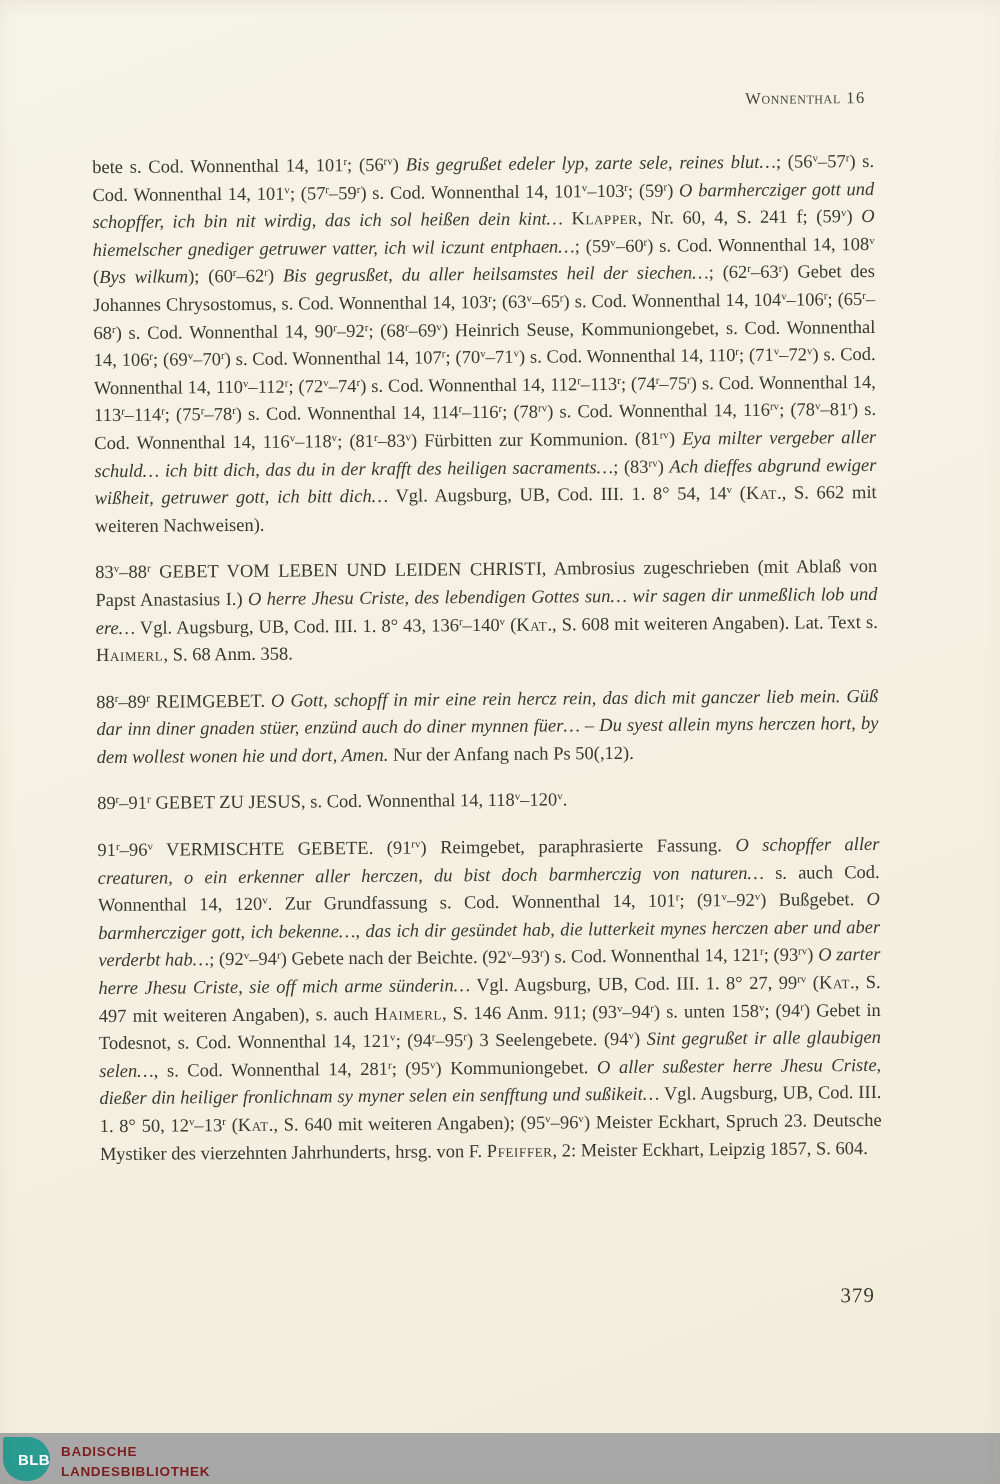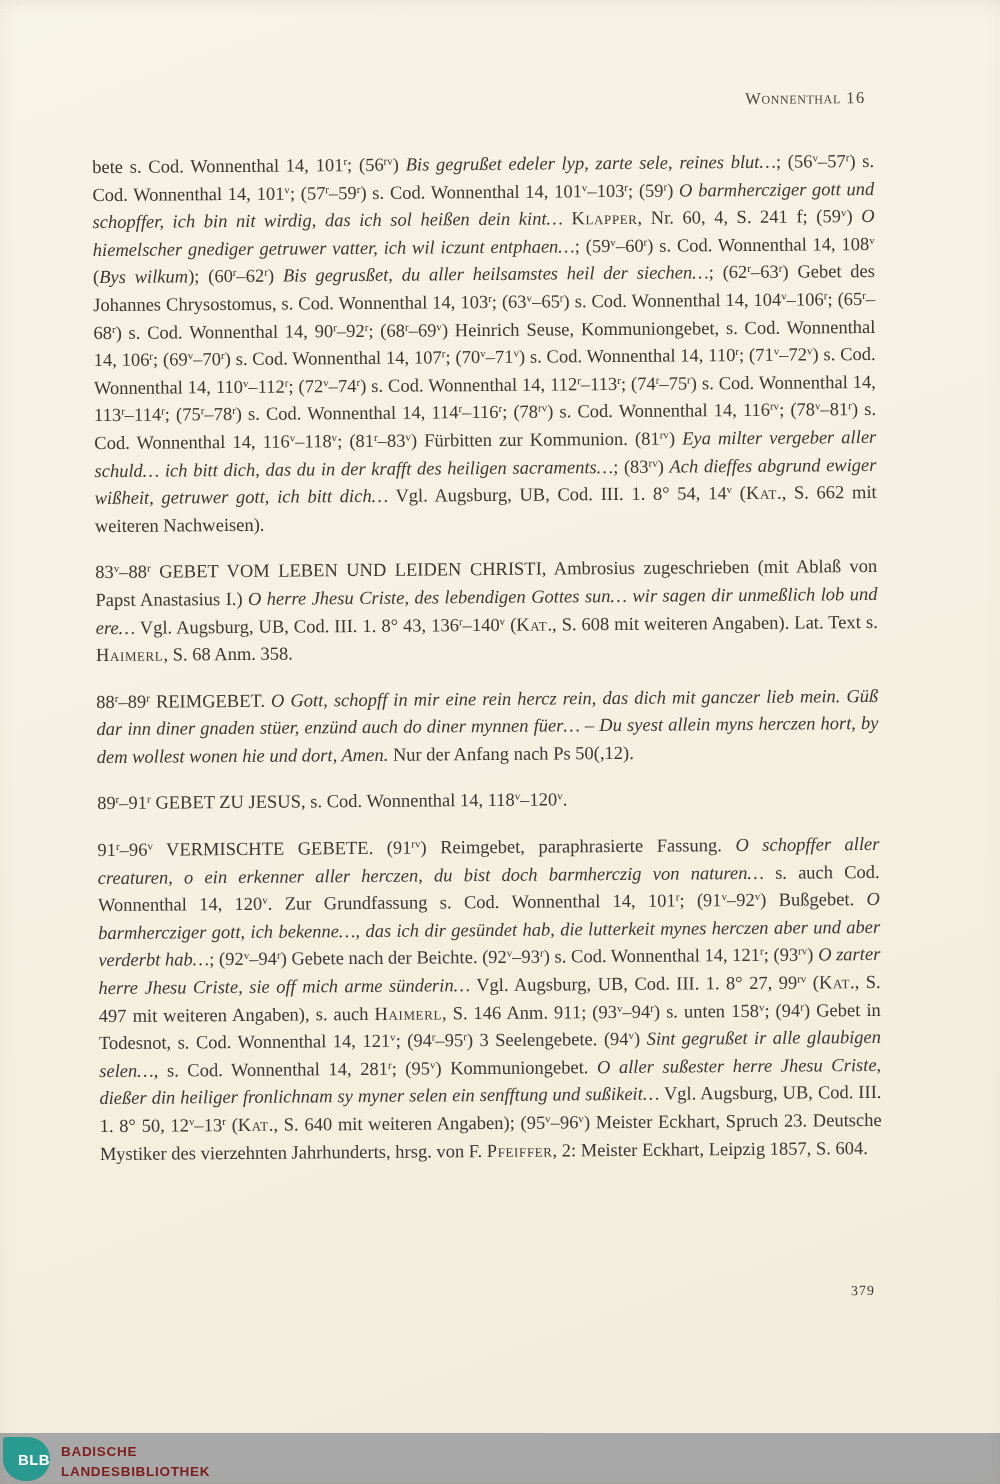--- a/index.html
+++ b/index.html
@@ -30,21 +30,21 @@
     font-size:18.5px;line-height:27.6px;
     text-align:justify;
   }
   .body-text p{margin:0 0 19px 0;}
   .body-text p:last-child{margin-bottom:0;}
   .body-text i{font-style:italic;}
   sup{font-size:11px;line-height:0;vertical-align:6px;letter-spacing:0;}
   .sc{font-variant:small-caps;letter-spacing:0.6px;}
   .page-number{
     position:absolute;top:1286px;right:8px;
-    font-size:14px;color:#3d3b32;letter-spacing:1px;
+    font-size:21px;color:#3d3b32;letter-spacing:1px;
   }
   
   .footer-bar{
     position:absolute;left:0;right:0;bottom:0;height:51px;
     background:#a8a8a8;
     font-family:"Liberation Sans","DejaVu Sans",sans-serif;
   }
   .blb-logo{
     position:absolute;left:3px;top:4px;width:47px;height:44px;
     background:#2a9b91;border-radius:3px 23px 23px 23px;

